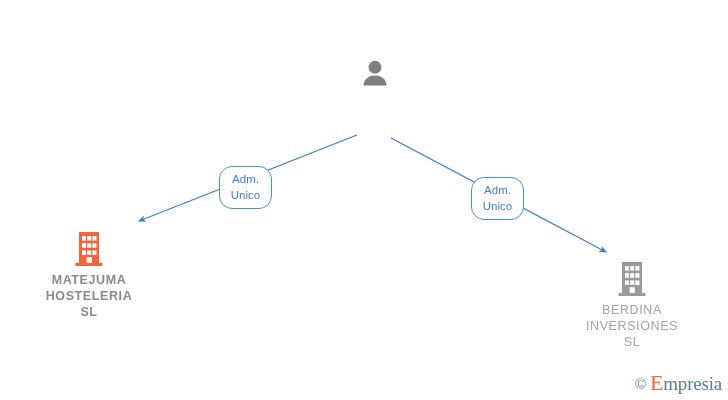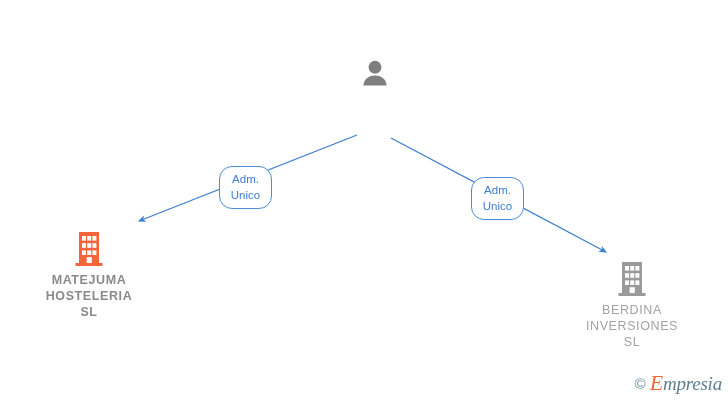--- a/index.html
+++ b/index.html
@@ -122,21 +122,20 @@
     align-items: center;
     gap: 4px;
   }
   .watermark .copyright {
     color: #6b8a9e;
     font-size: 15px;
     line-height: 15px;
   }
   .watermark .brand {
     font-family: "Liberation Serif", serif;
-    font-style: italic;
     font-size: 19px;
     line-height: 19px;
     color: #5b7e93;
     letter-spacing: -0.2px;
   }
   .watermark .brand .brand-initial {
     color: #f4663a;
     font-size: 22px;
   }
 </style>

